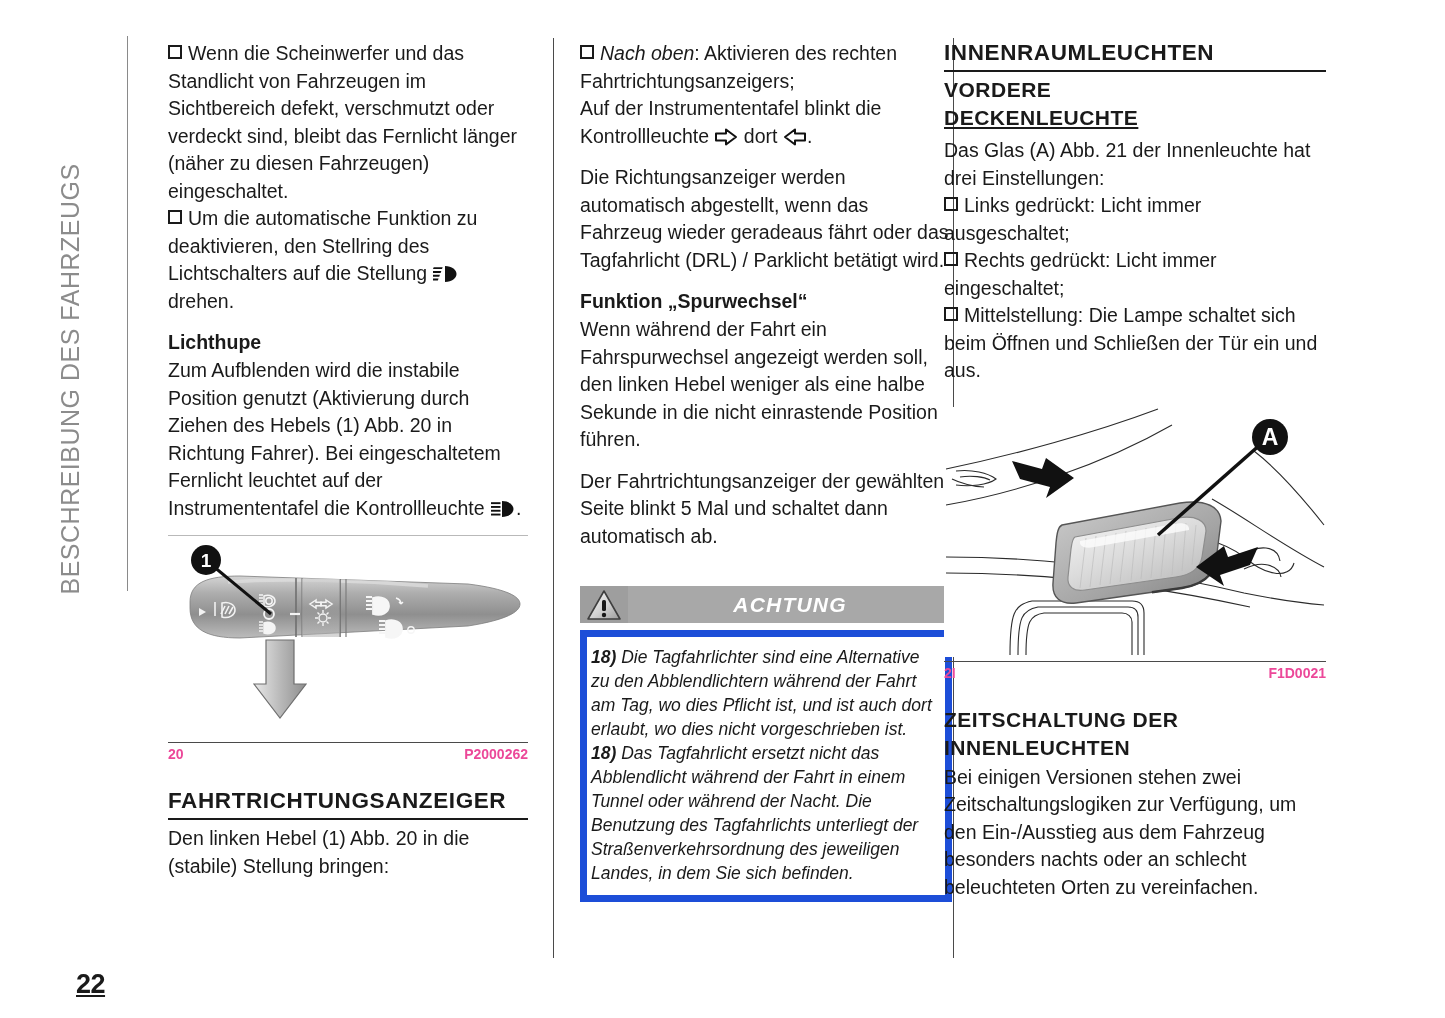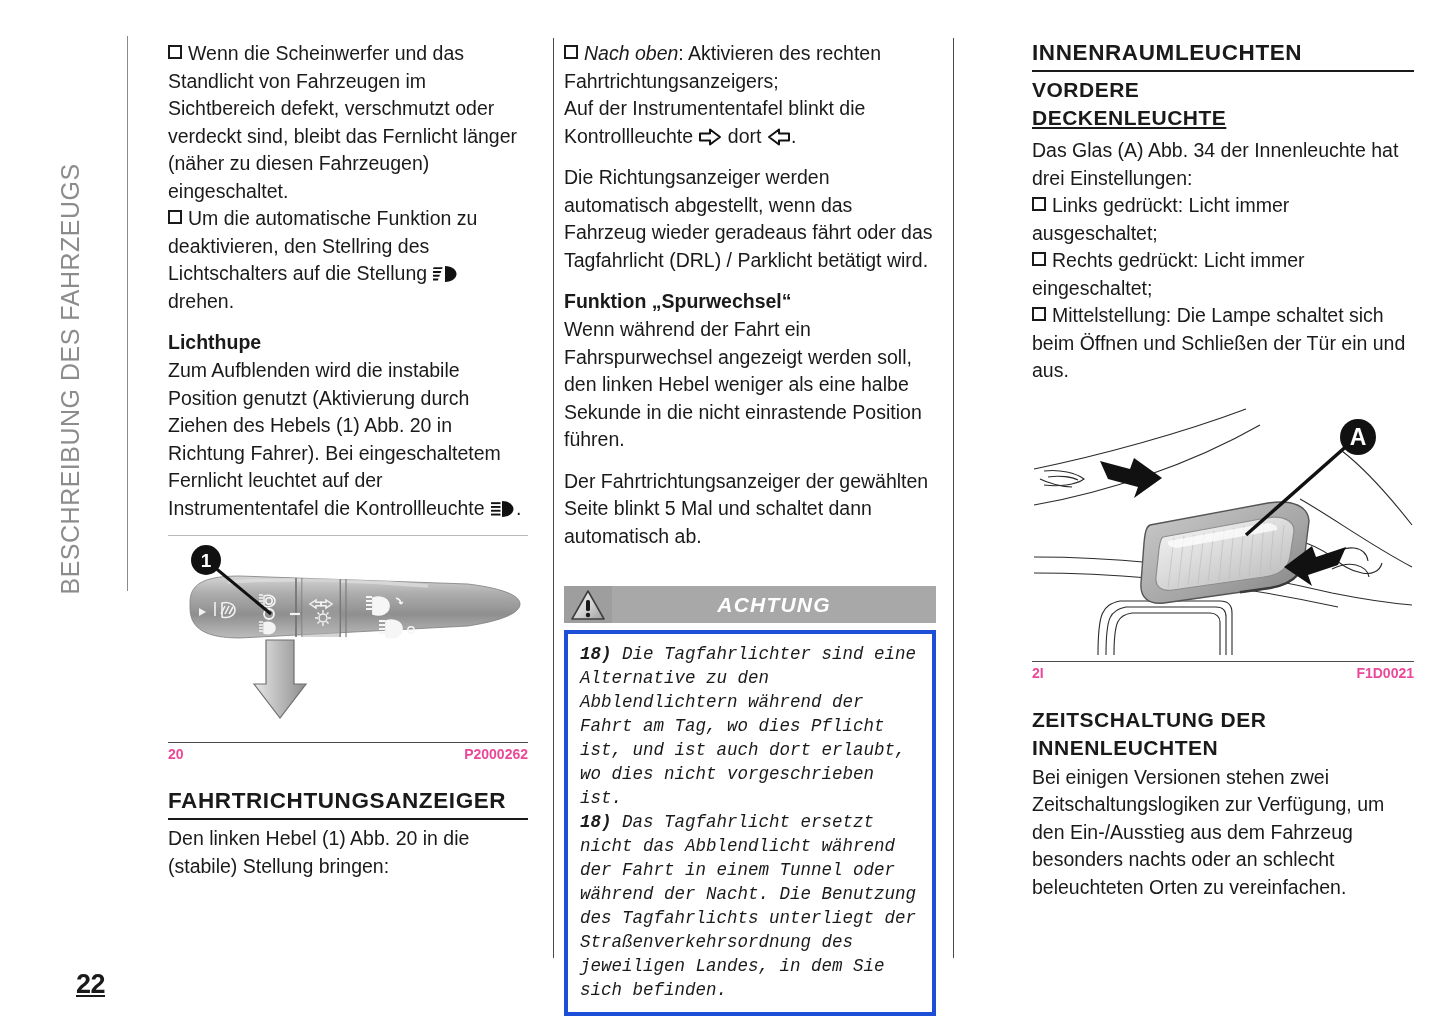--- a/index.html
+++ b/index.html
@@ -41,22 +41,22 @@
     height: 555px;
     background: #8a8a8a;
   }
 
   
   .col {
     position: absolute;
     top: 40px;
   }
   #col-left  { left: 168px;  width: 360px; }
-  #col-mid   { left: 564px;  width: 372px; }
-  #col-right { left: 1032px;  width: 382px; }
+  #col-mid   { left: 580px;  width: 372px; }
+  #col-right { left: 944px;  width: 382px; }
 
   .col-div {
     position: absolute;
     width: 1px;
     background: #4a4a4a;
   }
   #div-1 { left: 553px; top: 38px; height: 920px; }
   #div-2 { left: 953px; top: 38px; height: 920px; }
 
   
@@ -145,23 +145,22 @@
     justify-content: center;
   }
   .warn-bar span {
     color: #ffffff;
     font-size: 21px;
     font-weight: bold;
     font-style: italic;
     letter-spacing: 1.2px;
   }
   .warn-body {
-    border: 4px solid #1d4ed8;
-    padding: 8px 10px 10px 12px;
-    font-family: Liberation Mono, monospace;
+    border: 7px solid #1d4ed8;
+    padding: 8px 10px 10px 4px;
   }
   .warn-body p {
     font-style: italic;
     font-size: 17.5px;
     line-height: 24px;
     margin: 0;
   }
   .warn-num { font-weight: bold; font-style: italic; }
 
   
@@ -377,21 +376,21 @@
     </div>
   </div>
 
   <div class="col" id="col-right">
 
     <h2 class="sec-title">INNENRAUMLEUCHTEN</h2>
 
     <h3 class="sub-title">VORDERE</h3>
     <h3 class="sub-title" style="margin-bottom:6px;text-decoration:underline;">DECKENLEUCHTE</h3>
 
-    <p class="tight">Das Glas (A) Abb. 34 der Innenleuchte hat drei Einstellungen:</p>
+    <p class="tight">Das Glas (A) Abb. 21 der Innenleuchte hat drei Einstellungen:</p>
 
     <p class="tight">
       <span class="bullet-sq"></span><span>Links gedrückt: Licht immer ausgeschaltet;</span>
     </p>
     <p class="tight">
       <span class="bullet-sq"></span><span>Rechts gedrückt: Licht immer eingeschaltet;</span>
     </p>
     <p class="tight">
       <span class="bullet-sq"></span><span>Mittelstellung: Die Lampe schaltet sich beim Öffnen und Schließen der Tür ein und aus.</span>
     </p>

